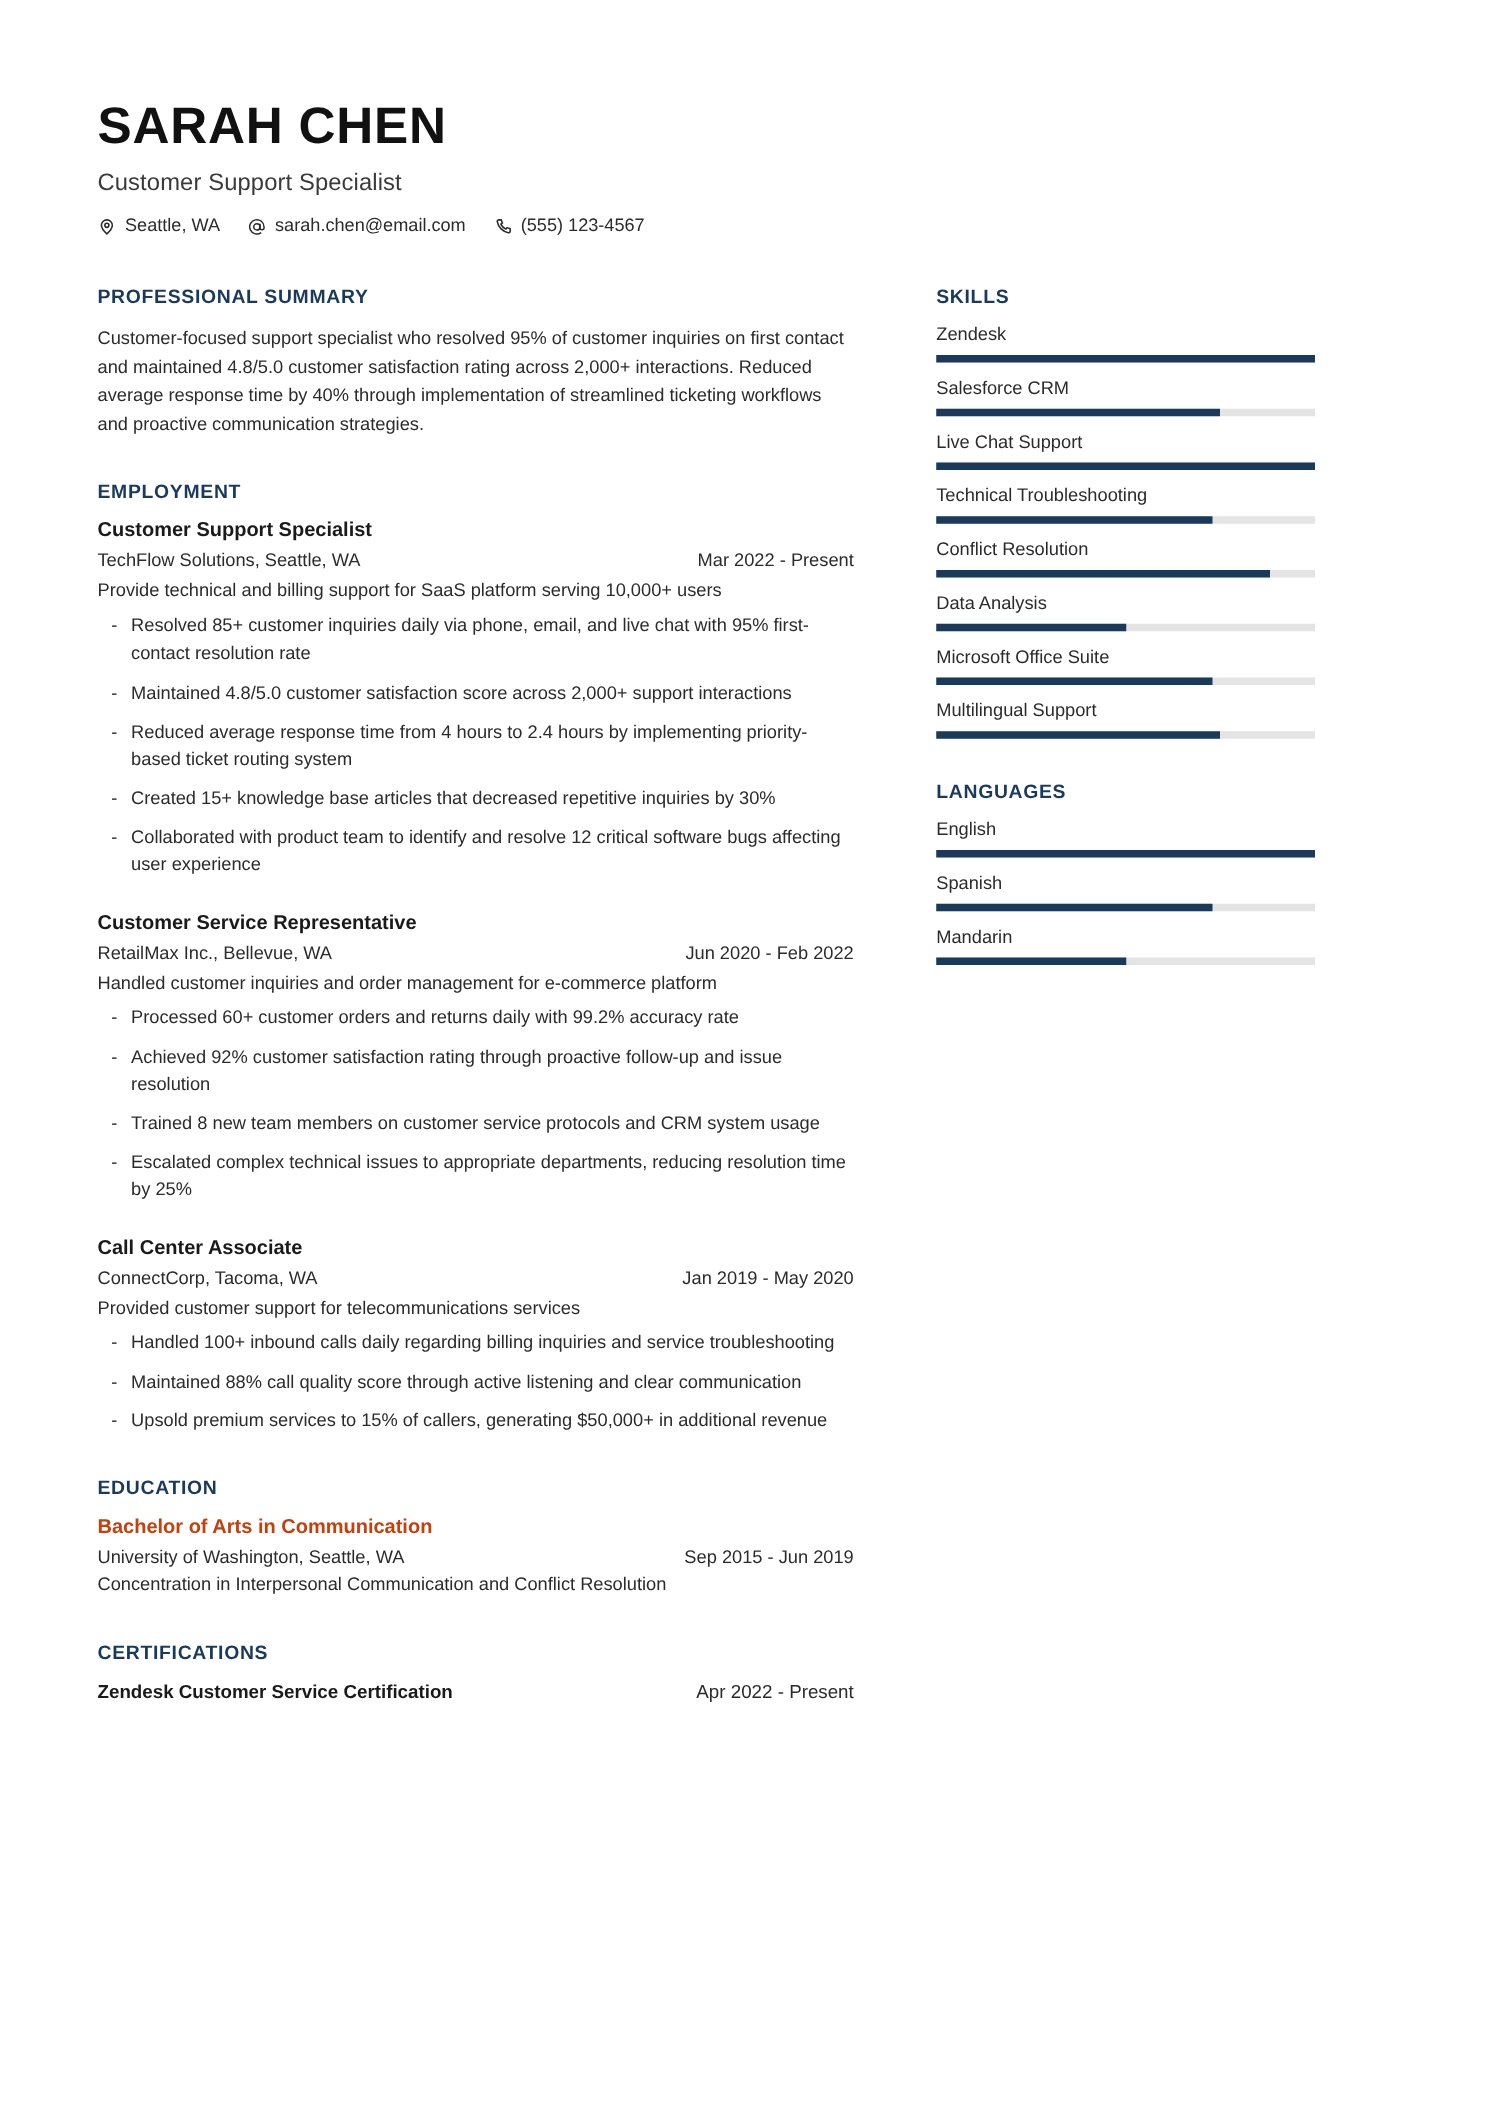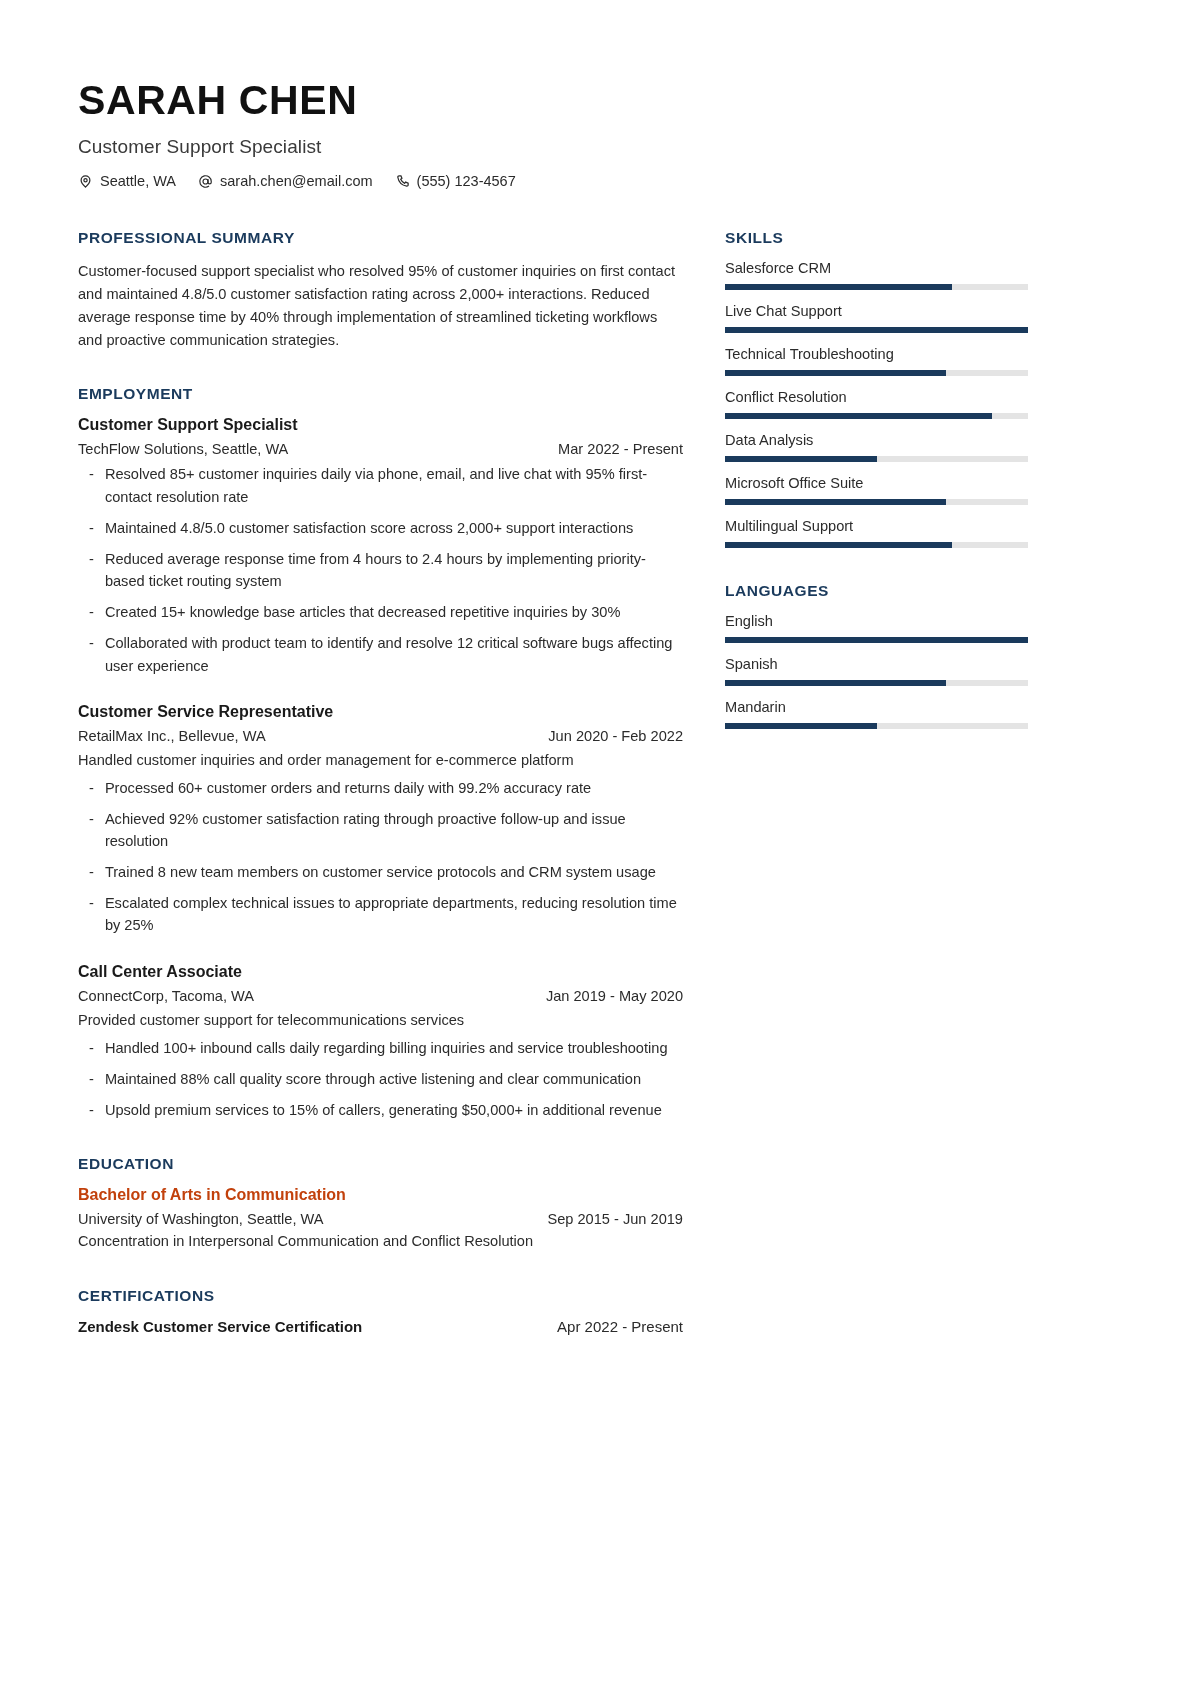--- a/index.html
+++ b/index.html
@@ -16,21 +16,21 @@
   .name {
     font-size: 41px; font-weight: bold; letter-spacing: 0.6px;
     color: #111111; line-height: 1.08; margin-bottom: 14px;
   }
   .job-title { font-size: 19px; color: #3a3a3a; font-weight: 400; margin-bottom: 15px; letter-spacing: 0.1px; }
   .contact-row { display: flex; align-items: center; gap: 22px; font-size: 14.5px; color: #2b2b2b; }
   .contact-item { display: flex; align-items: center; gap: 7px; white-space: nowrap; }
   .contact-item svg { display: block; flex: 0 0 auto; }
 
   
-  .body-grid { display: flex; gap: 42px; margin-top: 40px; align-items: flex-start; }
+  .body-grid { display: flex; gap: 66px; margin-top: 40px; align-items: flex-start; }
   .col-main { width: 605px; flex: 0 0 605px; }
   .col-side { width: 303px; flex: 0 0 303px; }
 
   .section-heading {
     font-size: 15.5px; font-weight: bold; color: #1a3a5c;
     letter-spacing: 0.55px; margin-bottom: 13px;
   }
   .section { margin-bottom: 34px; }
   .section:last-child { margin-bottom: 0; }
 
@@ -120,20 +120,21 @@
       <div class="section">
         <div class="section-heading">EMPLOYMENT</div>
         <div>
 
           <div class="job">
             <div class="job-role">Customer Support Specialist</div>
             <div class="job-meta">
               <span class="job-company">TechFlow Solutions, Seattle, WA</span>
               <span class="job-dates">Mar 2022 - Present</span>
             </div>
+            <div class="job-desc">Provide technical and billing support for SaaS platform serving 10,000+ users</div>
             <ul class="bullets">
               <li class="bullet">
                   <span class="bullet-dash">-</span>
                   <span class="bullet-text">Resolved 85+ customer inquiries daily via phone, email, and live chat with 95% first-contact resolution rate</span>
                 </li>
               <li class="bullet">
                   <span class="bullet-dash">-</span>
                   <span class="bullet-text">Maintained 4.8/5.0 customer satisfaction score across 2,000+ support interactions</span>
                 </li>
               <li class="bullet">
@@ -225,20 +226,26 @@
       </div>
 
     </div>
 
     <div class="col-side">
 
       <div class="side-section">
         <div class="section-heading">SKILLS</div>
         <div>
           <div class="bar-item">
+            <div class="bar-label">Zendesk</div>
+            <div class="bar-track">
+                <div class="bar-fill" style="width: 100%;"></div>
+              </div>
+          </div>
+          <div class="bar-item">
             <div class="bar-label">Salesforce CRM</div>
             <div class="bar-track">
                 <div class="bar-fill" style="width: 75%;"></div>
               </div>
           </div>
           <div class="bar-item">
             <div class="bar-label">Live Chat Support</div>
             <div class="bar-track">
                 <div class="bar-fill" style="width: 100%;"></div>
               </div>

